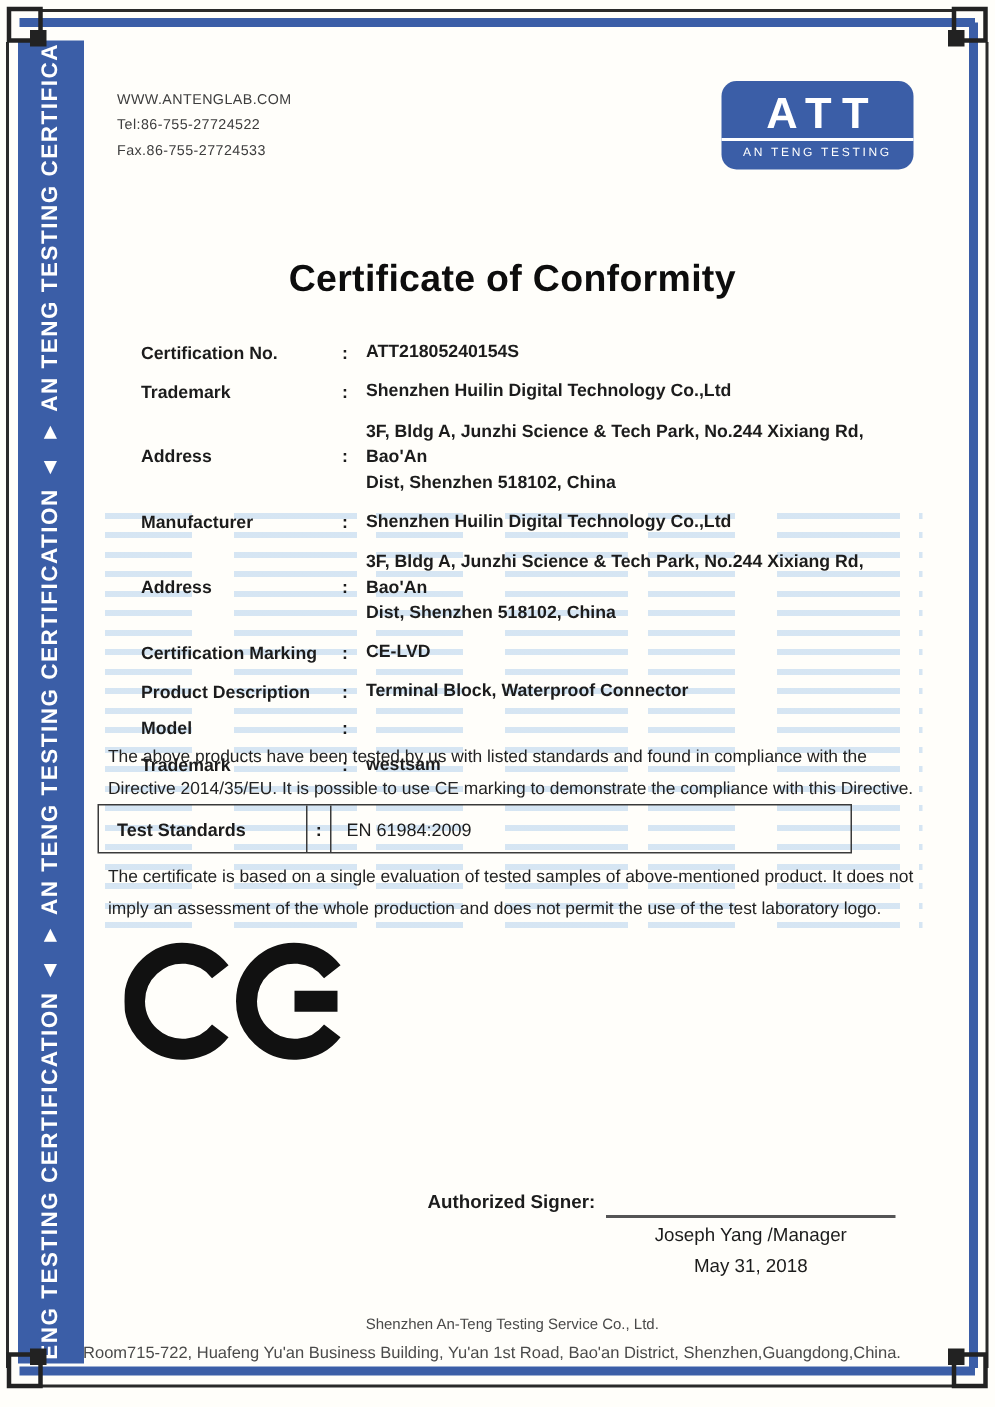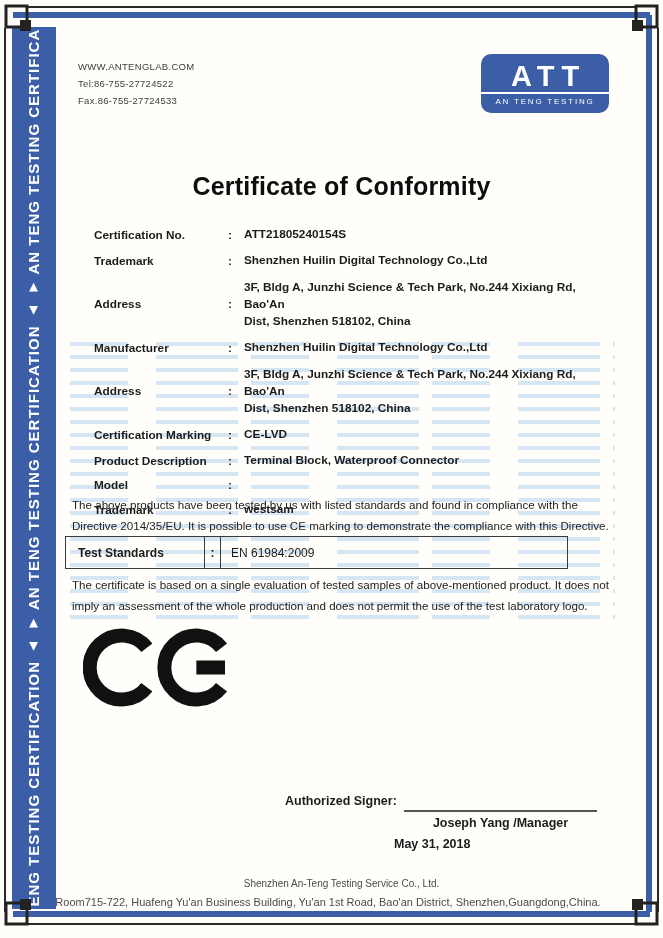--- a/index.html
+++ b/index.html
@@ -84,22 +84,22 @@
   .ts-colon { width:17px; border-left:1px solid #3a3a3a; border-right:1px solid #3a3a3a;
               display:flex; align-items:center; justify-content:center; font-weight:bold; font-size:12px; }
   .ts-value { flex:1; padding-left:10px; display:flex; align-items:center; font-weight:normal; font-size:12px; }
 
   
   .ce { position:absolute; left:83px; top:620px; z-index:1; }
 
   
   .sig-label { position:absolute; left:285px; top:794px; z-index:1; font-weight:bold; font-size:12.5px; }
   .sig-line  { position:absolute; left:404px; top:810px; width:193px; height:1.5px; background:#555; z-index:1; }
-  .sig-name  { position:absolute; left:394px; top:816px; width:213px; z-index:1; text-align:center; font-weight:bold; font-size:12.5px; }
-  .sig-date  { position:absolute; left:394px; top:837px; width:213px; z-index:1; text-align:left; font-weight:bold; font-size:12.5px; }
+  .sig-name  { position:absolute; left:394px; top:816px; width:213px; z-index:1; text-align:center; font-weight:normal; font-size:12.5px; }
+  .sig-date  { position:absolute; left:394px; top:837px; width:213px; z-index:1; text-align:center; font-weight:normal; font-size:12.5px; }
 
   
   .footer-company { position:absolute; left:65px; right:45px; top:878px; z-index:1; text-align:center; font-size:10px; color:#4a4a4a; }
   .footer-address { position:absolute; left:13px; right:20px; top:896px; z-index:1; text-align:center; font-size:11px; color:#4a4a4a; }
 </style>
 </head>
 <body>
 
 <div class="line top-black"></div>
 <div class="line blue top-blue"></div>

